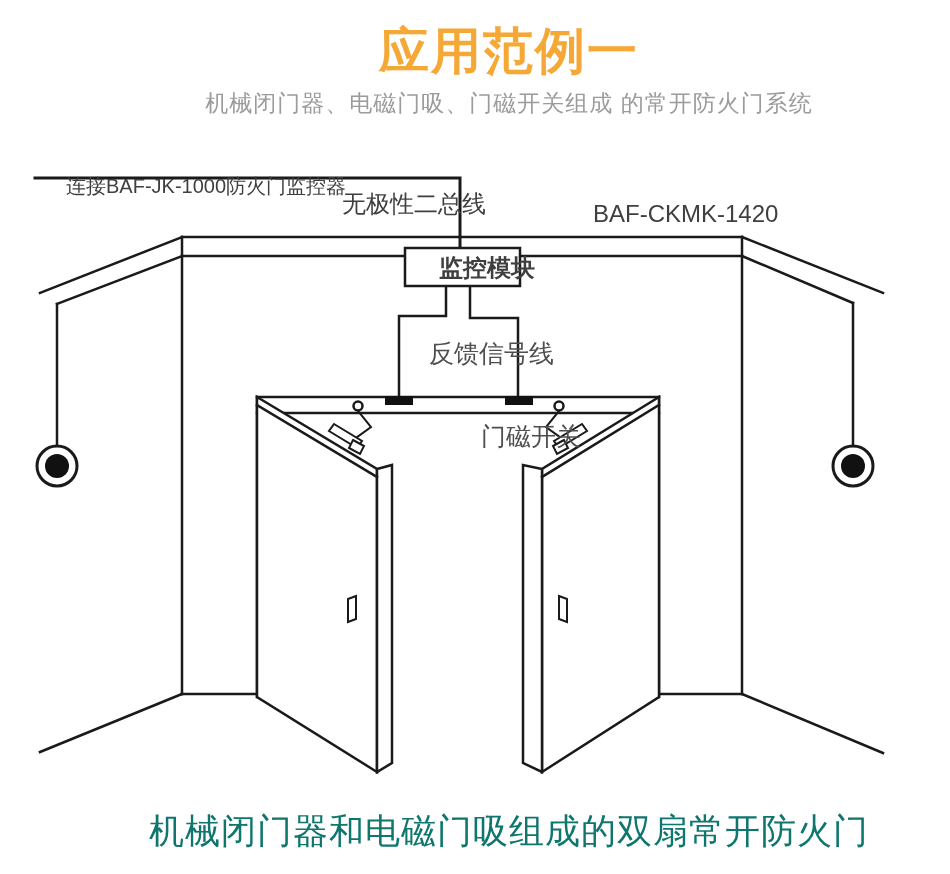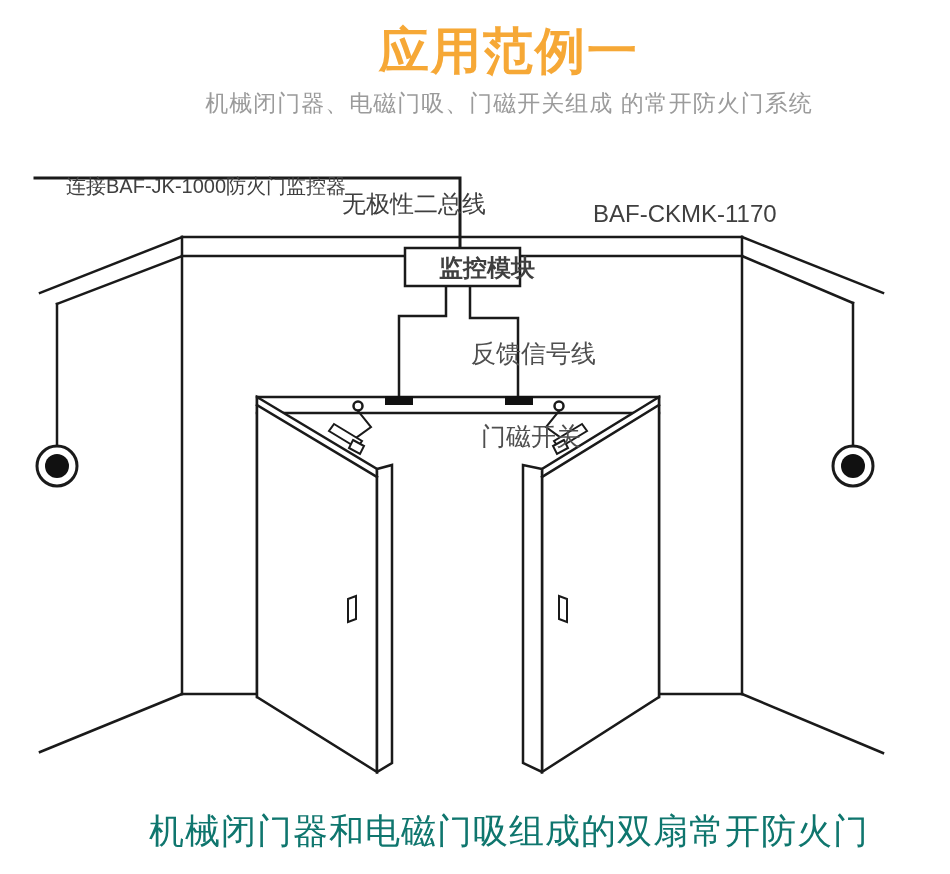--- a/index.html
+++ b/index.html
@@ -16,21 +16,21 @@
   #subtitle{
     top:88px;left:0;width:950px;text-align:center;
     font-size:23px;letter-spacing:1px;
   }
   #diagram-svg{position:absolute;top:0;left:0;z-index:1;}
   .dlabel{z-index:2;line-height:1.15;}
   #connect-label{top:143px;left:32px;font-size:20px;margin-top:32px;}
   #bus-label{top:190px;left:240px;width:212px;text-align:right;font-size:24px;}
   #model-label{top:200px;left:559px;font-size:24px;}
   #module-label{top:254px;left:405px;width:101px;text-align:left;font-size:24px;font-weight:bold;}
-  #feedback-label{top:339px;left:395px;font-size:25px;margin-left:42px;}
+  #feedback-label{top:339px;left:395px;font-size:25px;}
   #doorswitch-label{top:422px;left:436px;font-size:25px;}
   #footer-caption{
     top:808px;left:0;width:950px;text-align:center;
     font-size:35px;letter-spacing:1px;
   }
 </style>
 </head>
 <body>
 
 <div id="title" class="abs" style="color:#f6a836;">应用范例一</div>
@@ -113,18 +113,18 @@
       <circle cx="559" cy="406" r="4.5" fill="#ffffff"></circle>
       <polyline points="559,411 546,427 564,440" stroke-width="2"></polyline>
       <polygon points="582,424 554,441 559,448 587,431" fill="#ffffff" stroke-width="2"></polygon>
       <polygon points="564,440 553,446 557,454 568,448" fill="#ffffff" stroke-width="2"></polygon>
     </g>
   </g>
 </svg>
 
 <div id="connect-label" class="abs dlabel" style="color:#3f3f3f;">连接BAF-JK-1000防火门监控器</div>
 <div id="bus-label" class="abs dlabel" style="color:#3f3f3f;">无极性二总线</div>
-<div id="model-label" class="abs dlabel" style="color:#3f3f3f;">BAF-CKMK-1170</div>
+<div id="model-label" class="abs dlabel" style="color:#3f3f3f;">BAF-CKMK-1420</div>
 <div id="module-label" class="abs dlabel" style="color:#3f3f3f;">监控模块</div>
 <div id="feedback-label" class="abs dlabel" style="color:#4f4f4f;">反馈信号线</div>
 <div id="doorswitch-label" class="abs dlabel" style="color:#4f4f4f;margin-left:11px;">门磁开关</div>
 
 <div id="footer-caption" class="abs" style="color:#0f766e;text-align:center;">机械闭门器和电磁门吸组成的双扇常开防火门</div>
 
 </body></html>

